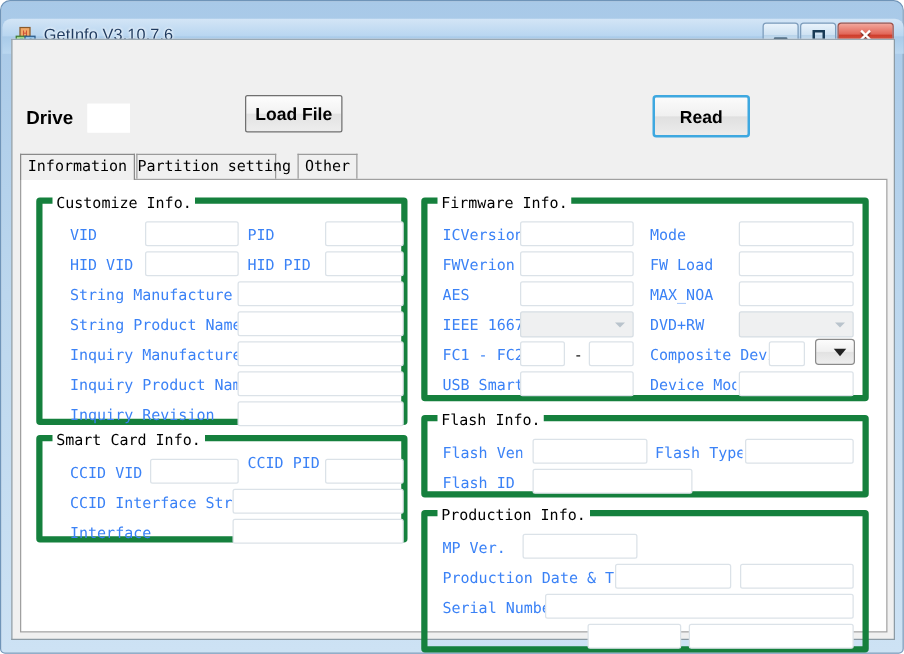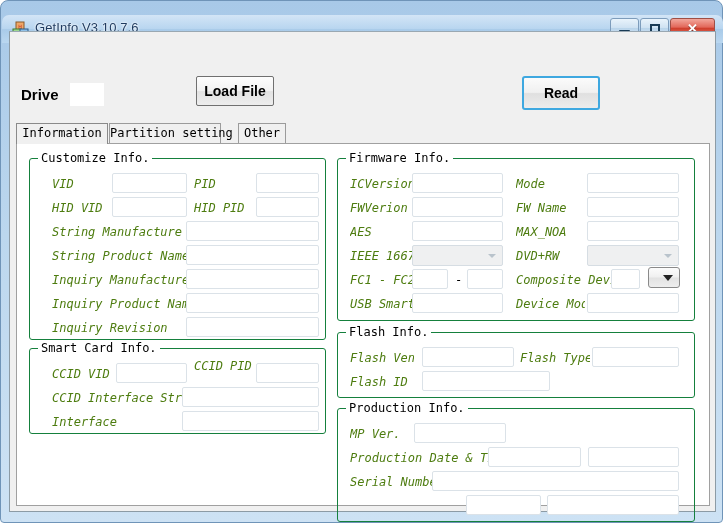--- a/index.html
+++ b/index.html
@@ -197,45 +197,44 @@
     width: 694px; height: 363px;
     box-sizing: border-box;
     background: #ffffff;
     border: 1px solid #a0a0a0;
   }
 
   
   .groupbox {
     position: absolute;
     box-sizing: border-box;
-    border: 1px solid #15803d;
+    border: 5px solid #15803d;
     border-radius: 3px;
     background: transparent;
   }
   .group-title {
     position: absolute;
     top: -8px; left: 8px;
     background: #ffffff;
     padding: 0 3px;
     font-family: "DejaVu Sans Mono", monospace;
     font-size: 12px;
     color: #000;
     white-space: nowrap;
   }
 
   
   .fld-label {
     position: absolute;
     font-family: "DejaVu Sans Mono", monospace;
     font-size: 12px;
-    color: #4d7c0f;
+    color: #3b82f6;
     white-space: nowrap;
     overflow: hidden;
     line-height: 14px;
-    font-style: italic;
   }
   .tbox {
     position: absolute;
     box-sizing: border-box;
     background: #ffffff;
     border: 1px solid #dbe2e8;
     border-radius: 2px;
     height: 20px;
     font-family: "DejaVu Sans Mono", monospace;
     font-size: 12px;
@@ -381,21 +380,21 @@
 
         <div class="fld-label" style="left:12px; top:18px; width:62px;">ICVersion</div>
         <input class="tbox" type="text" style="left: 74px; top: 14px; width: 91px;" value="">
 
         <div class="fld-label" style="left:178px; top:18px; width:68px;">Mode</div>
         <input class="tbox" type="text" style="left: 249px; top: 14px; width: 92px;" value="">
 
         <div class="fld-label" style="left:12px; top:42px; width:62px;">FWVerion</div>
         <input class="tbox" type="text" style="left: 74px; top: 38px; width: 91px;" value="">
 
-        <div class="fld-label" style="left:178px; top:42px; width:68px;">FW Name</div>
+        <div class="fld-label" style="left:178px; top:42px; width:68px;">FW Load</div>
         <input class="tbox" type="text" style="left: 249px; top: 38px; width: 92px;" value="">
 
         <div class="fld-label" style="left:12px; top:66px; width:62px;">AES</div>
         <input class="tbox" type="text" style="left: 74px; top: 62px; width: 91px;" value="">
 
         <div class="fld-label" style="left:178px; top:66px; width:68px;">MAX_NOA</div>
         <input class="tbox" type="text" style="left: 249px; top: 62px; width: 92px;" value="">
 
         <div class="fld-label" style="left:12px; top:90px; width:62px;">IEEE 1667</div>
         <div class="combo disabled" style="left:74px; top:86px; width:91px;">

